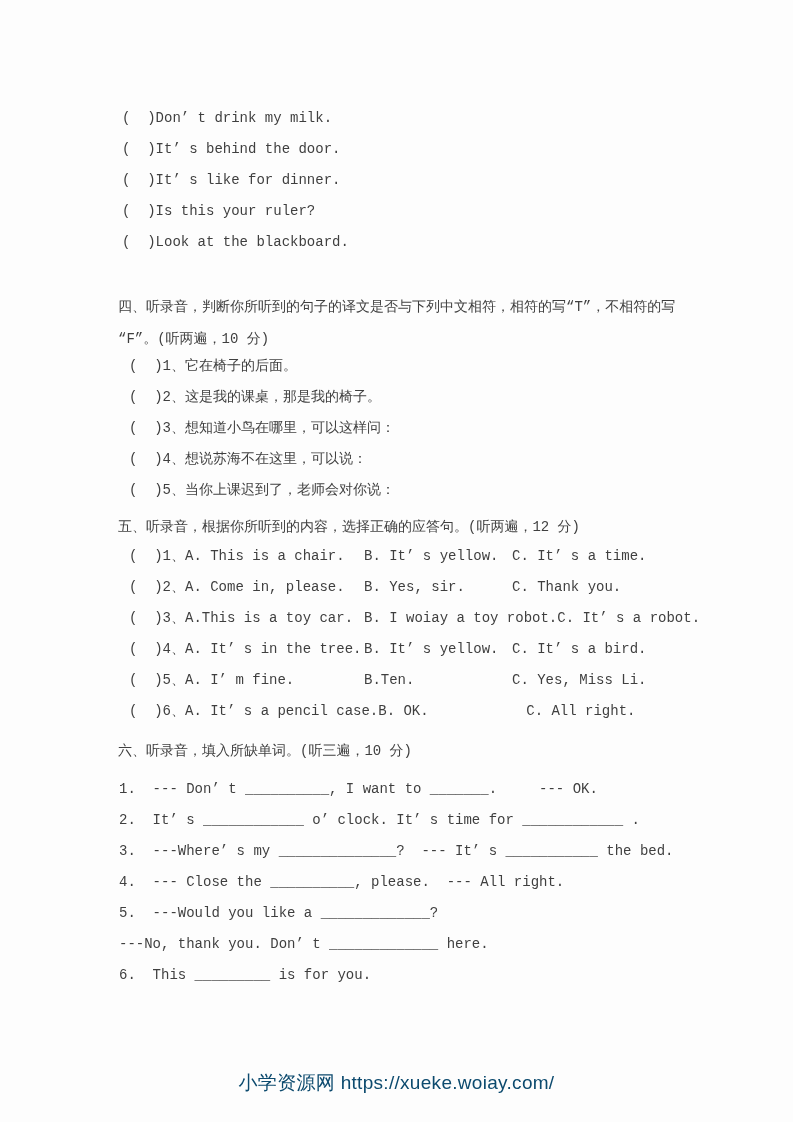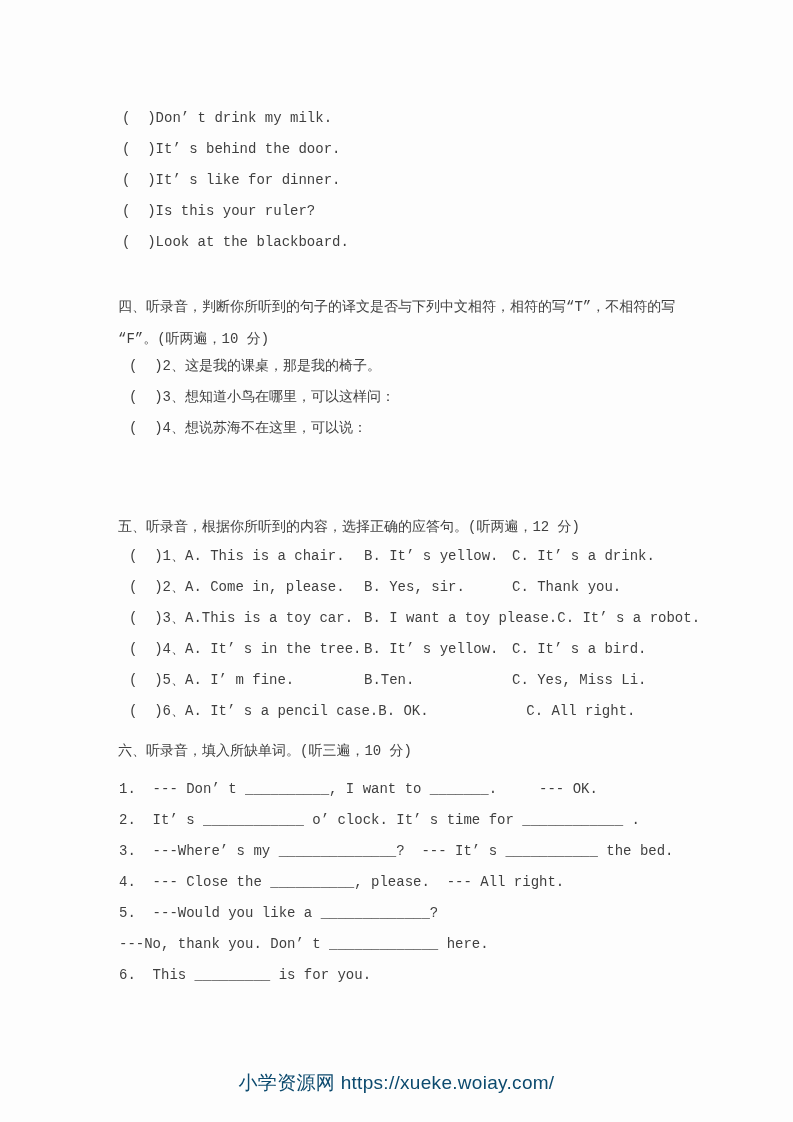--- a/index.html
+++ b/index.html
@@ -41,46 +41,48 @@
     <div class="line">(  )Is this your ruler?</div>
     <div class="line">(  )Look at the blackboard.</div>
   </div>
 
   <div class="sec" style="top:283px;left:118px;font-family:Liberation Mono, monospace;">
     <div class="title-line">四、听录音，判断你所听到的句子的译文是否与下列中文相符，相符的写“T”，不相符的写</div>
     <div class="title-line">“F”。(听两遍，10 分)</div>
   </div>
 
   <div class="sec" style="top:343px;left:129px;">
+    <div class="line">(  )1、它在椅子的后面。</div>
     <div class="line">(  )2、这是我的课桌，那是我的椅子。</div>
     <div class="line">(  )3、想知道小鸟在哪里，可以这样问：</div>
     <div class="line">(  )4、想说苏海不在这里，可以说：</div>
+    <div class="line">(  )5、当你上课迟到了，老师会对你说：</div>
   </div>
 
   <div class="sec" style="top:503px;left:118px;">
     <div class="title-line">五、听录音，根据你所听到的内容，选择正确的应答句。(听两遍，12 分)</div>
   </div>
 
   <div class="sec" style="top:533px;left:129px;">
     <div class="row">
       <span class="c-num">(  )1、</span>
       <span class="c-a">A. This is a chair.</span>
       <span class="c-b">B. It’ s yellow.</span>
-      <span class="c-c">C. It’ s a drink.</span>
+      <span class="c-c">C. It’ s a time.</span>
     </div>
     <div class="row">
       <span class="c-num">(  )2、</span>
       <span class="c-a">A. Come in, please.</span>
       <span class="c-b">B. Yes, sir.</span>
       <span class="c-c">C. Thank you.</span>
     </div>
     <div class="row">
       <span class="c-num">(  )3、</span>
       <span class="c-a">A.This is a toy car.</span>
-      <span class="c-b">B. I want a toy please.</span>
+      <span class="c-b">B. I woiay a toy robot.</span>
       <span class="c-c">C. It’ s a robot.</span>
     </div>
     <div class="row">
       <span class="c-num">(  )4、</span>
       <span class="c-a">A. It’ s in the tree.</span>
       <span class="c-b">B. It’ s yellow.</span>
       <span class="c-c">C. It’ s a bird.</span>
     </div>
     <div class="row">
       <span class="c-num">(  )5、</span>

